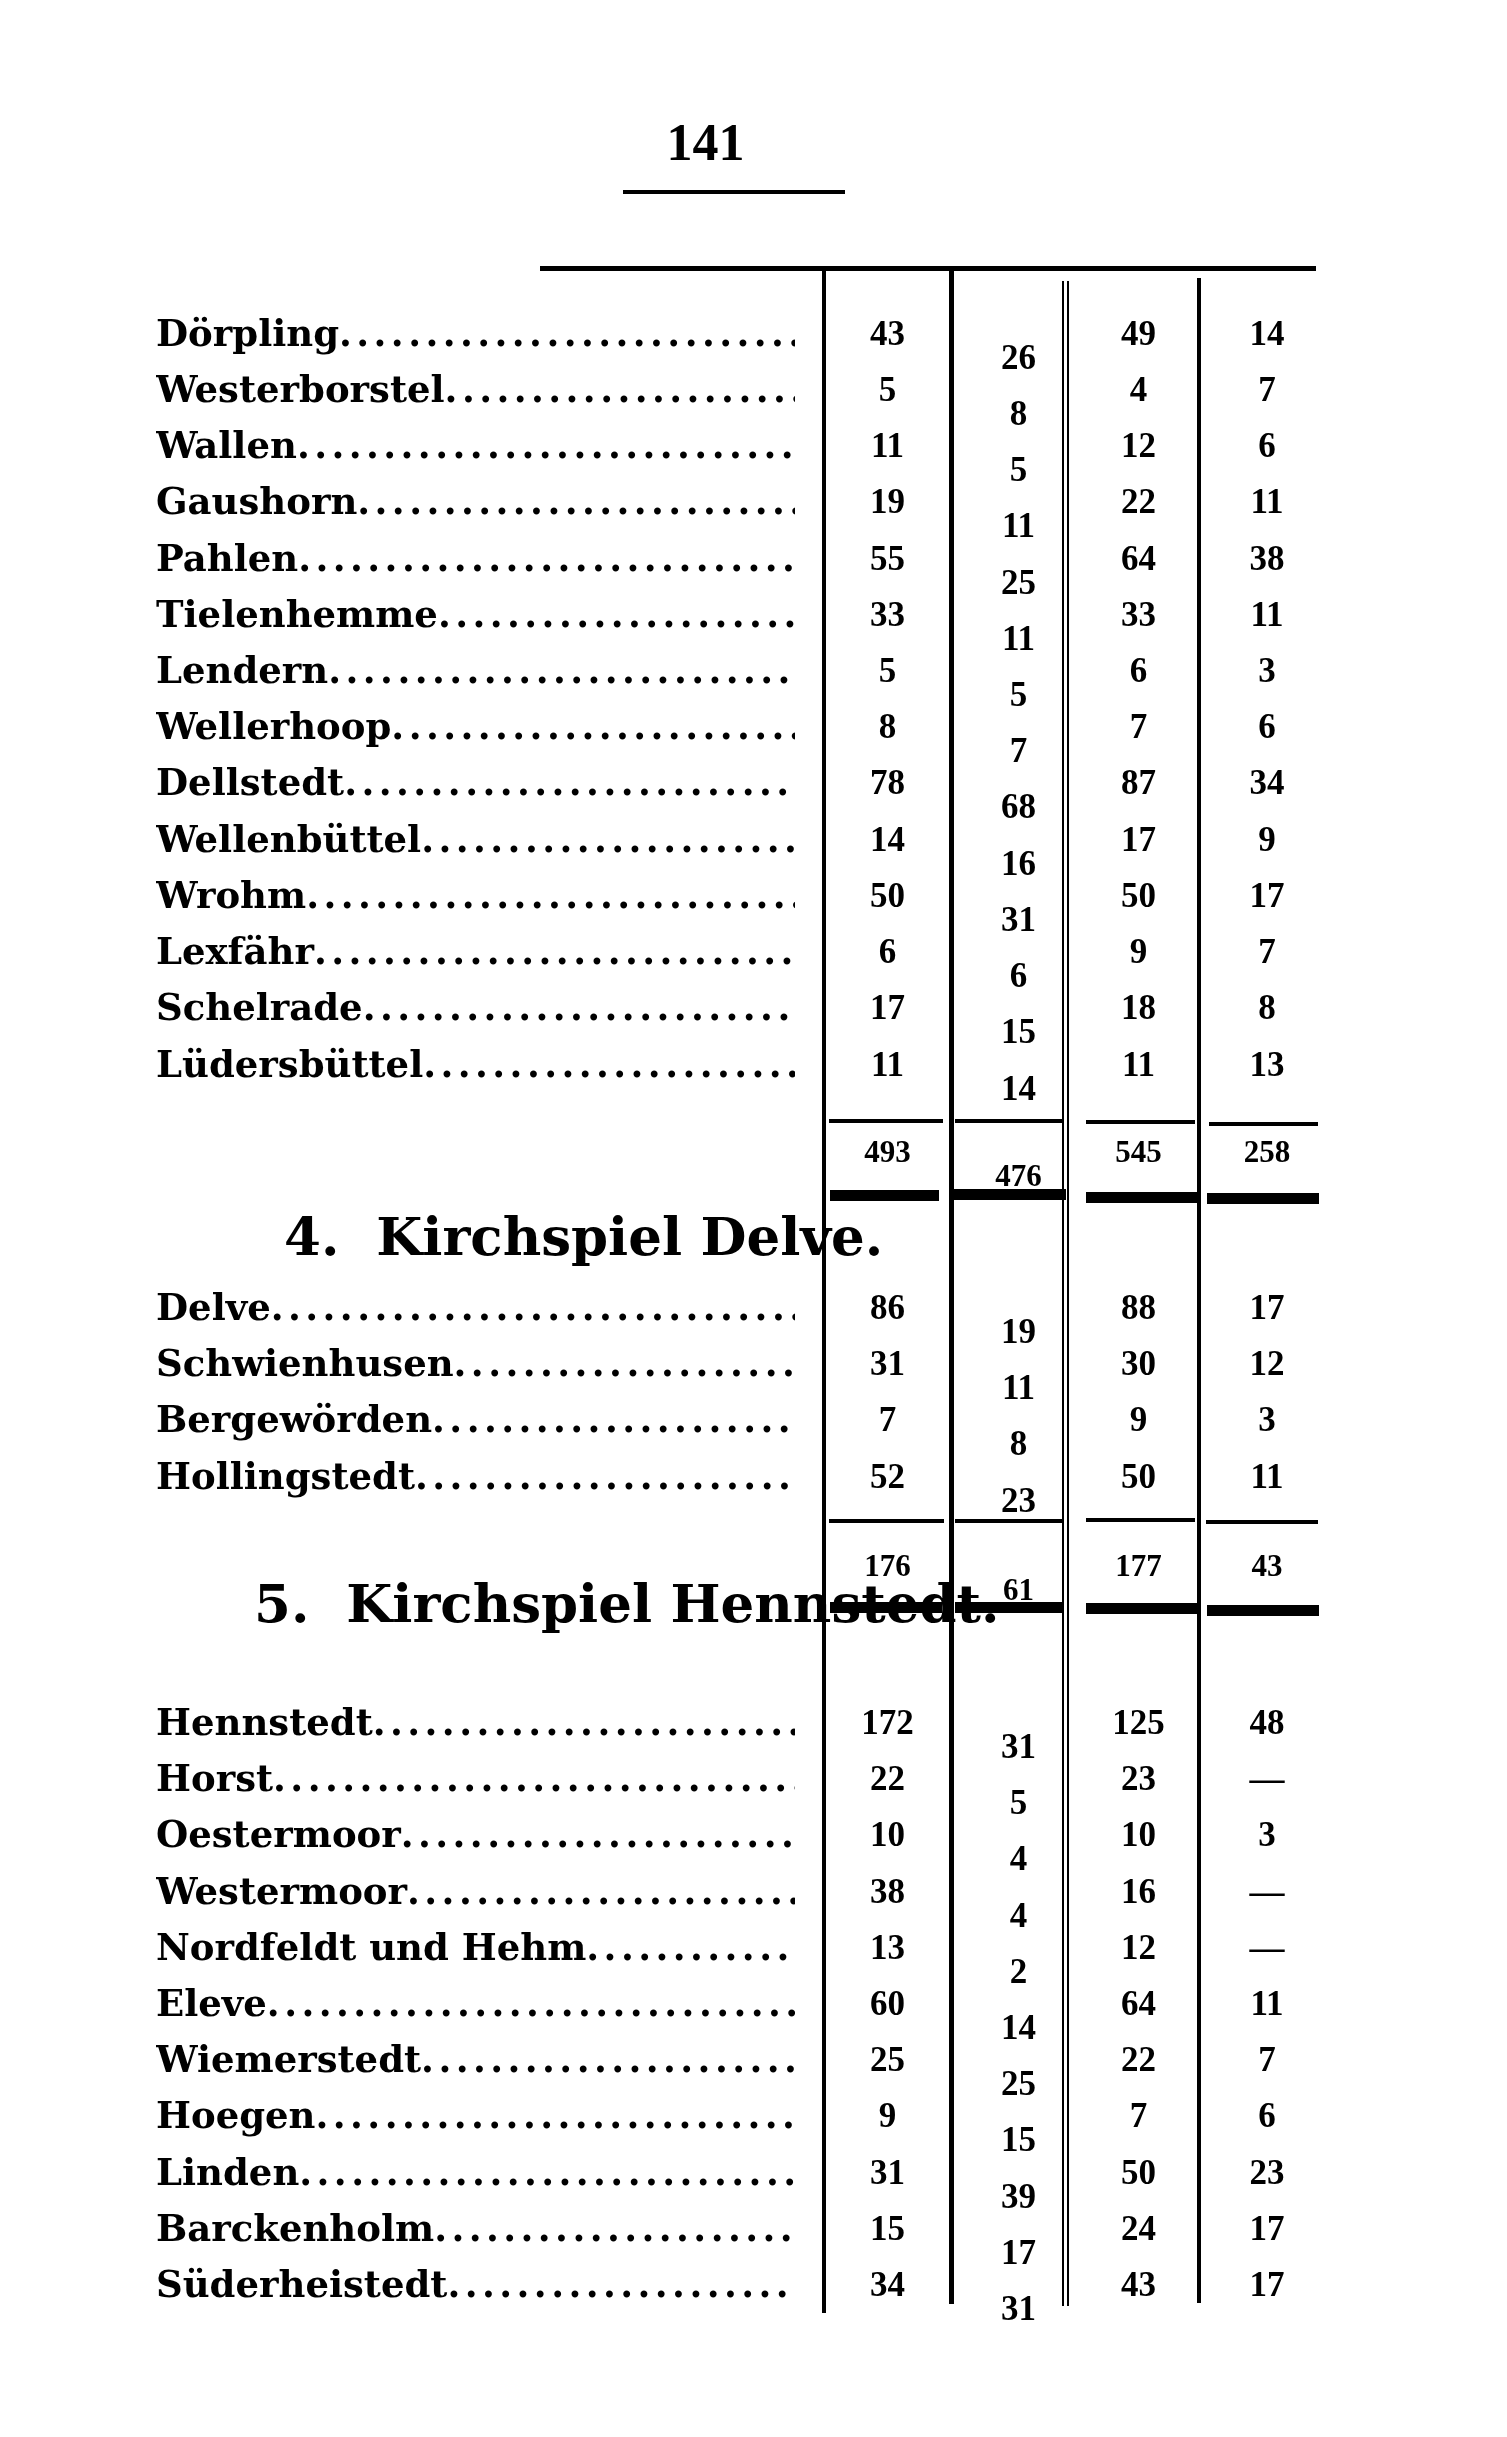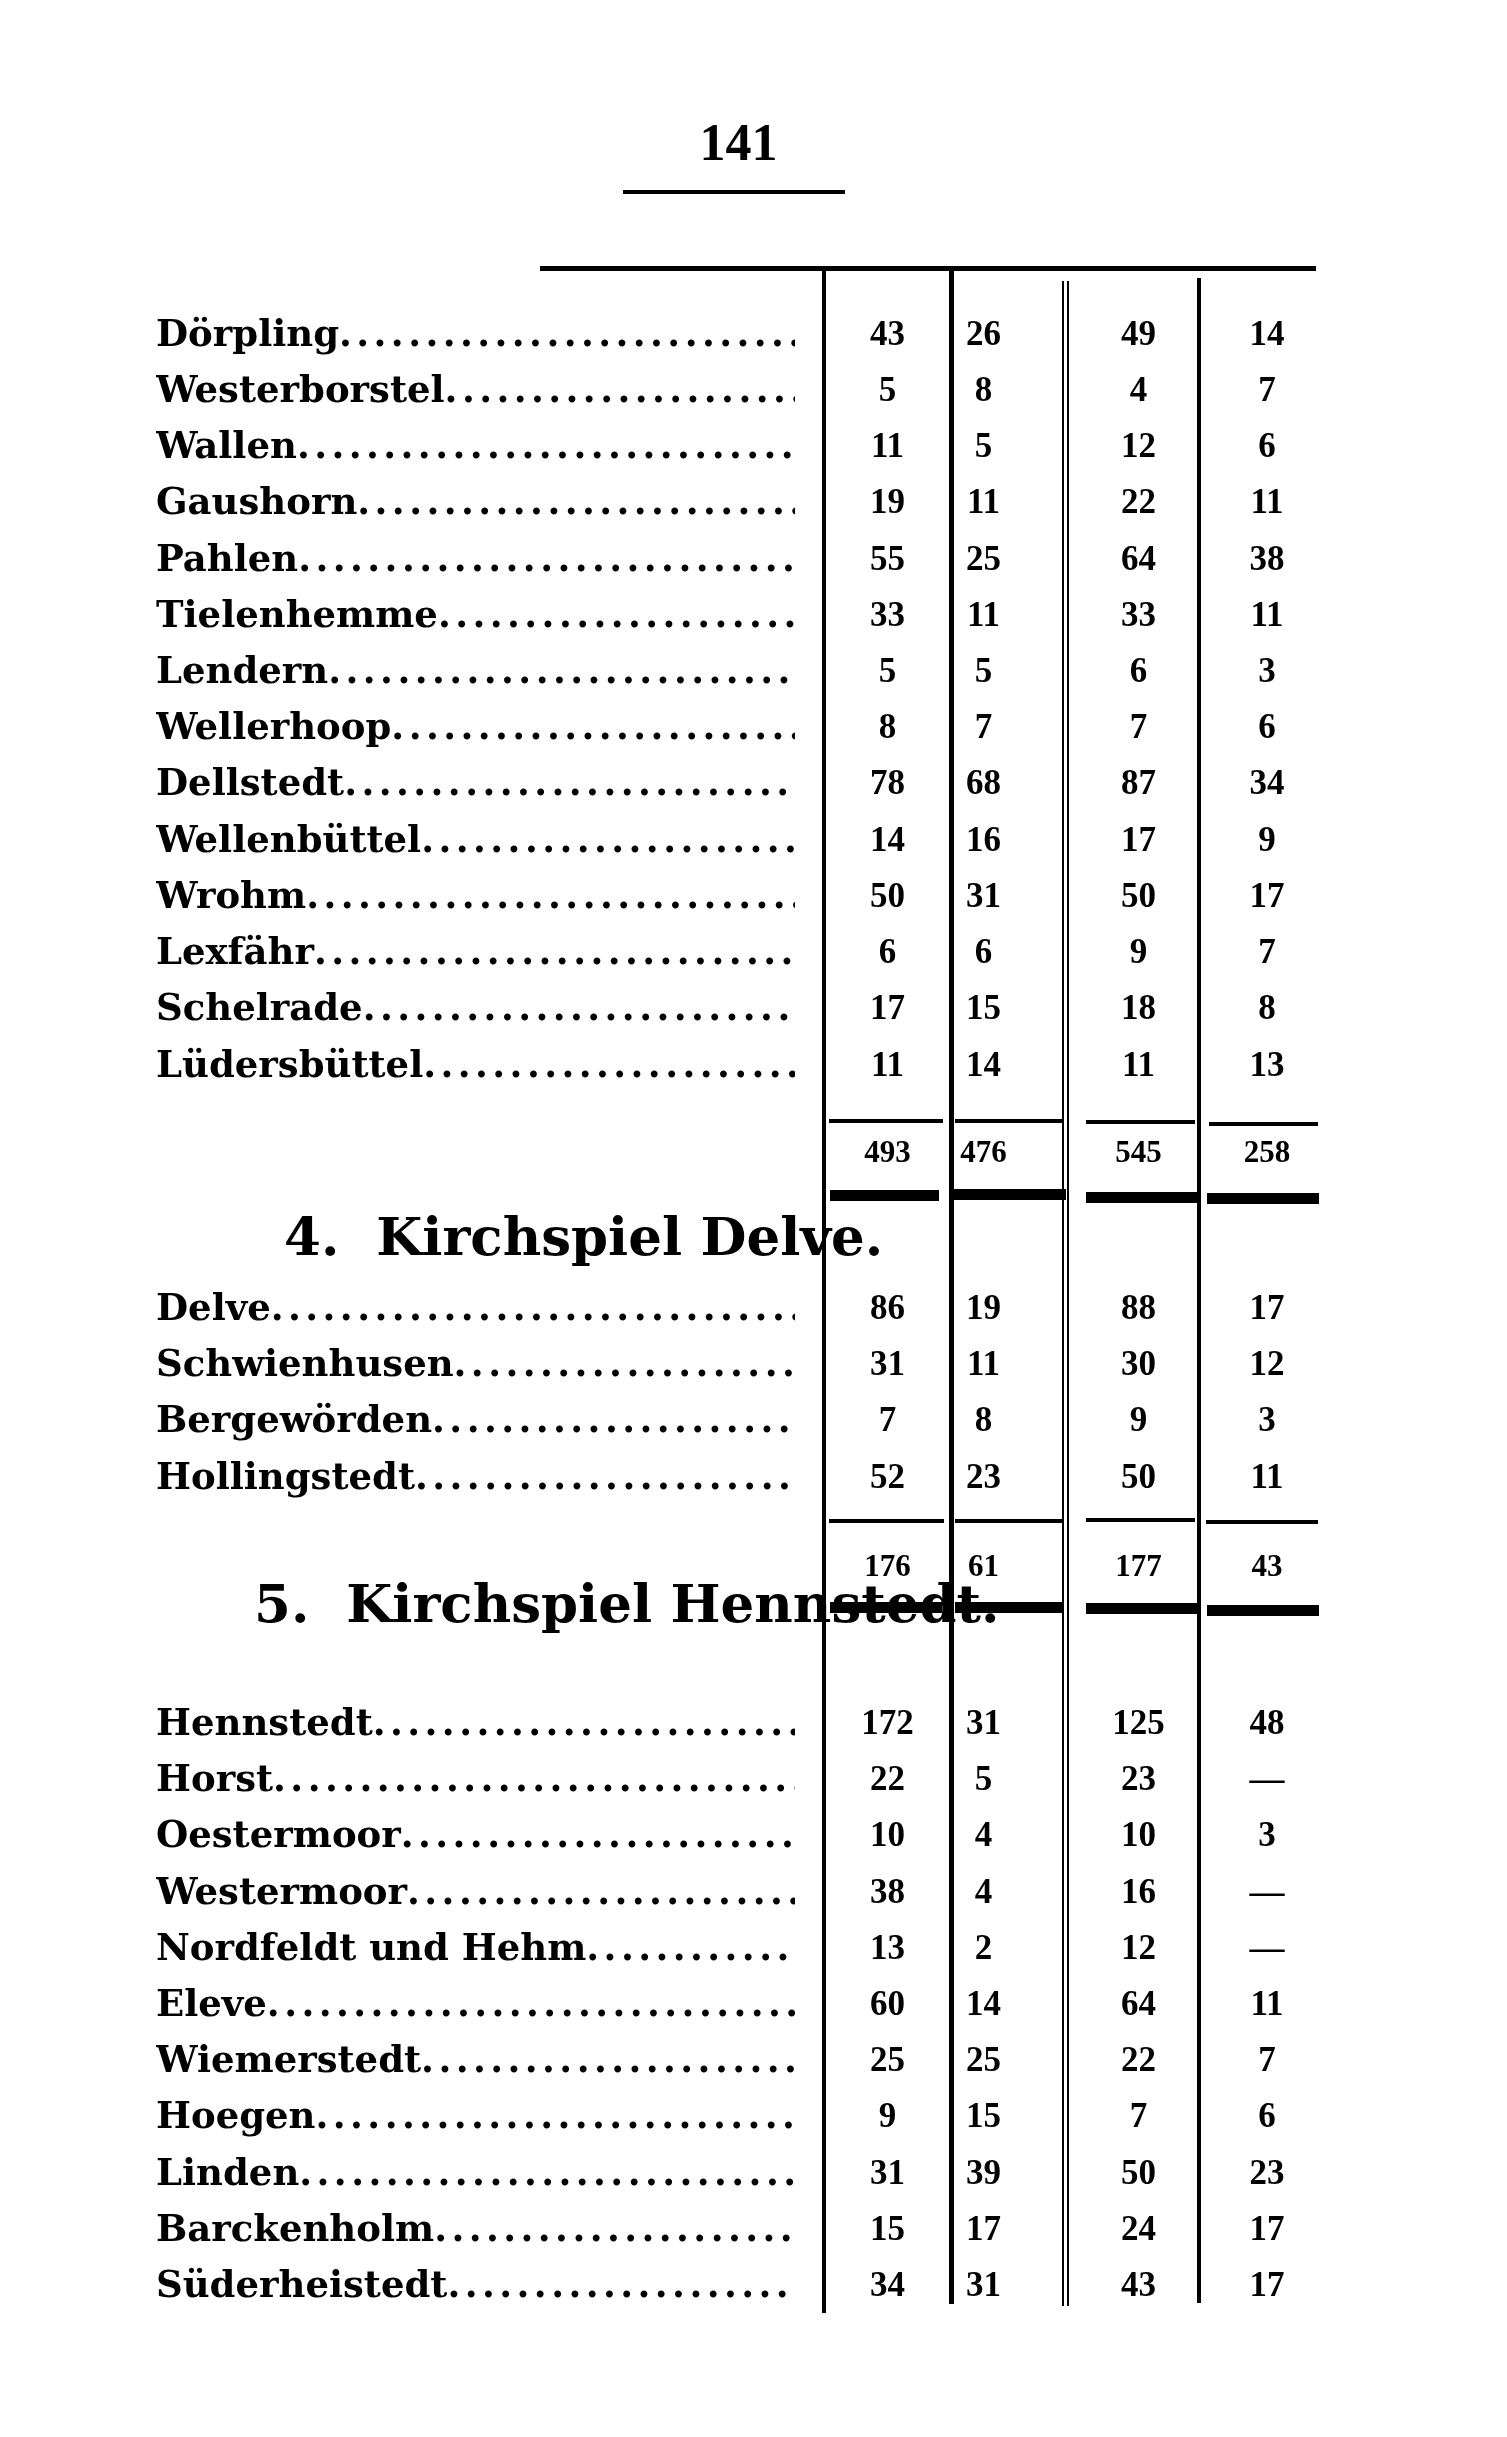--- a/index.html
+++ b/index.html
@@ -1,31 +1,31 @@
 <!DOCTYPE html>
 <html style="font-size:8.7px"><head>
 <meta charset="utf-8">
 <style>
   html, body { margin:0; padding:0; background:#ffffff; }
   body { width:1508px; height:2438px; position:relative; overflow:hidden;
          font-family:"DejaVu Serif", serif; color:#000; }
   .abs { position:absolute; }
-  .page-number { left:684px; top:117px; width:109px; text-align:center;
+  .page-number { left:651px; top:117px; width:109px; text-align:center;
                  font-family:"Liberation Serif", serif; font-weight:bold; font-size:52px; line-height:1; }
   .hrule { position:absolute; background:#000; }
   .vrule { position:absolute; background:#000; width:3.8px; }
   .row { position:absolute; left:156px; width:1174px; height:55px; }
   .name { position:absolute; left:0; top:0; height:55px; width:639px;
           font-family:"DejaVu Serif", serif; font-weight:bold; font-size:37px; line-height:55px;
           white-space:nowrap; overflow:hidden; }
   .name .leader { letter-spacing:4.4px; font-weight:bold; }
   .num { position:absolute; top:0; height:55px; line-height:55px; text-align:center;
          font-family:"Liberation Serif", serif; font-weight:bold; font-size:35px; }
   .c0 { left:677px; width:109px; }
-  .c1 { left:773px; width:109px; }
+  .c1 { left:808px; width:109px;margin-top:24px; }
   .c2 { left:928px; width:109px; }
   .c3 { left:1051px; width:120px; }
   .section-title { position:absolute; font-family:"DejaVu Serif", serif; font-weight:bold;
                    font-size:53px; line-height:55px; white-space:nowrap; }
   .total-row .num { font-size:31px; }
 </style>
 </head>
 <body>
 
 <div class="abs page-number">141</div>

